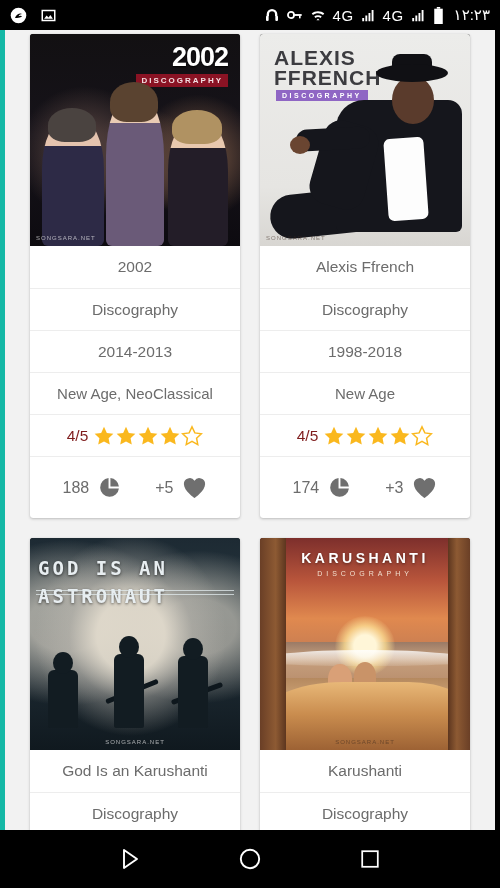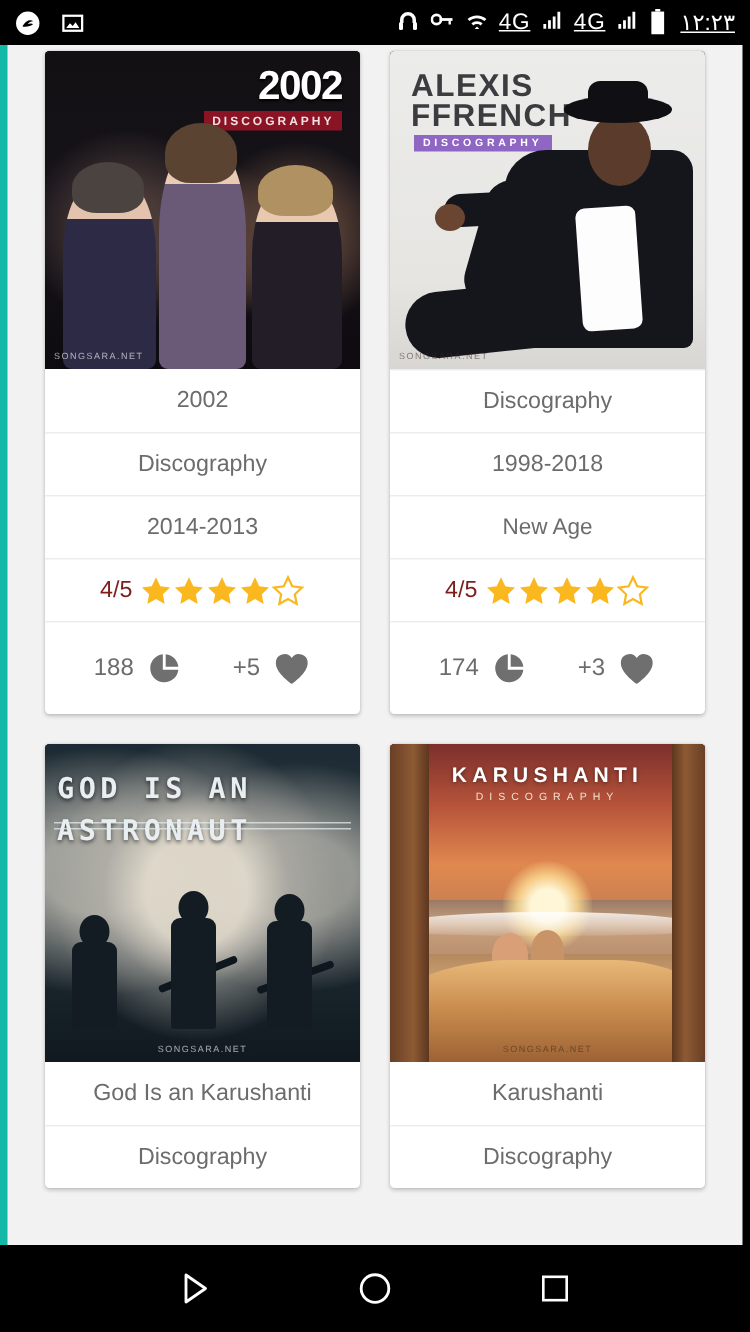--- a/index.html
+++ b/index.html
@@ -12,21 +12,21 @@
   #screen { position:relative; width:500px; height:888px; background:#000; }
 
   
   #status-bar{
     position:absolute; top:0; left:0; width:500px; height:30px;
     background:#000; color:#fff;
     display:flex; align-items:center; justify-content:space-between;
     padding:0 10px;
   }
   .sb-left{ display:flex; align-items:center; gap:14px; }
-  .sb-right{ display:flex; gap:7px;text-decoration:underline; }
+  .sb-right{ display:flex; align-items:center; gap:7px; }
   .sb-time{ font-size:15px; letter-spacing:.5px; color:#fff; padding-left:3px;}
   .ic{ display:inline-block; line-height:0; }
 
   
   #page{
     position:absolute; top:30px; left:0; width:500px; height:800px;
     background:#f2f2f2;
     border-left:5px solid #14b8a6; border-right:5px solid #000;
     overflow:hidden;
   }
@@ -263,20 +263,21 @@
             <div class="fig c"></div>
             <div class="hair a"></div>
             <div class="hair b"></div>
             <div class="hair c"></div>
           </div>
           <div class="wm">SONGSARA.NET</div>
         </div>
         <div class="row first">2002</div>
         <div class="row">Discography</div>
         <div class="row">2014-2013</div>
+        <div class="row genre">New Age, NeoClassical</div>
         <div class="row rating">
           <span class="rate-txt">4/5</span>
           <span class="stars">
             <svg width="22" height="22" viewBox="0 0 24 24">
                 <path d="M12 2l3.1 6.6 7.1.9-5.2 4.9 1.3 7-6.3-3.5L5.7 21.4l1.3-7L1.8 9.5l7.1-.9z" fill="#fab81e"></path>
               </svg>
             <svg width="22" height="22" viewBox="0 0 24 24">
                 <path d="M12 2l3.1 6.6 7.1.9-5.2 4.9 1.3 7-6.3-3.5L5.7 21.4l1.3-7L1.8 9.5l7.1-.9z" fill="#fab81e"></path>
               </svg>
             <svg width="22" height="22" viewBox="0 0 24 24">
@@ -320,20 +321,21 @@
             <div class="alx-shirt"></div>
             <div class="alx-leg2"></div>
             <div class="alx-arm"></div>
             <div class="alx-hand"></div>
             <div class="alx-head"></div>
             <div class="alx-hat2"></div>
             <div class="alx-hat"></div>
           </div>
           <div class="wm dark">SONGSARA.NET</div>
         </div>
+        <div class="row first">Alexis Ffrench</div>
         <div class="row">Discography</div>
         <div class="row">1998-2018</div>
         <div class="row genre">New Age</div>
         <div class="row rating">
           <span class="rate-txt">4/5</span>
           <span class="stars">
             <svg width="22" height="22" viewBox="0 0 24 24">
                 <path d="M12 2l3.1 6.6 7.1.9-5.2 4.9 1.3 7-6.3-3.5L5.7 21.4l1.3-7L1.8 9.5l7.1-.9z" fill="#fab81e"></path>
               </svg>
             <svg width="22" height="22" viewBox="0 0 24 24">

